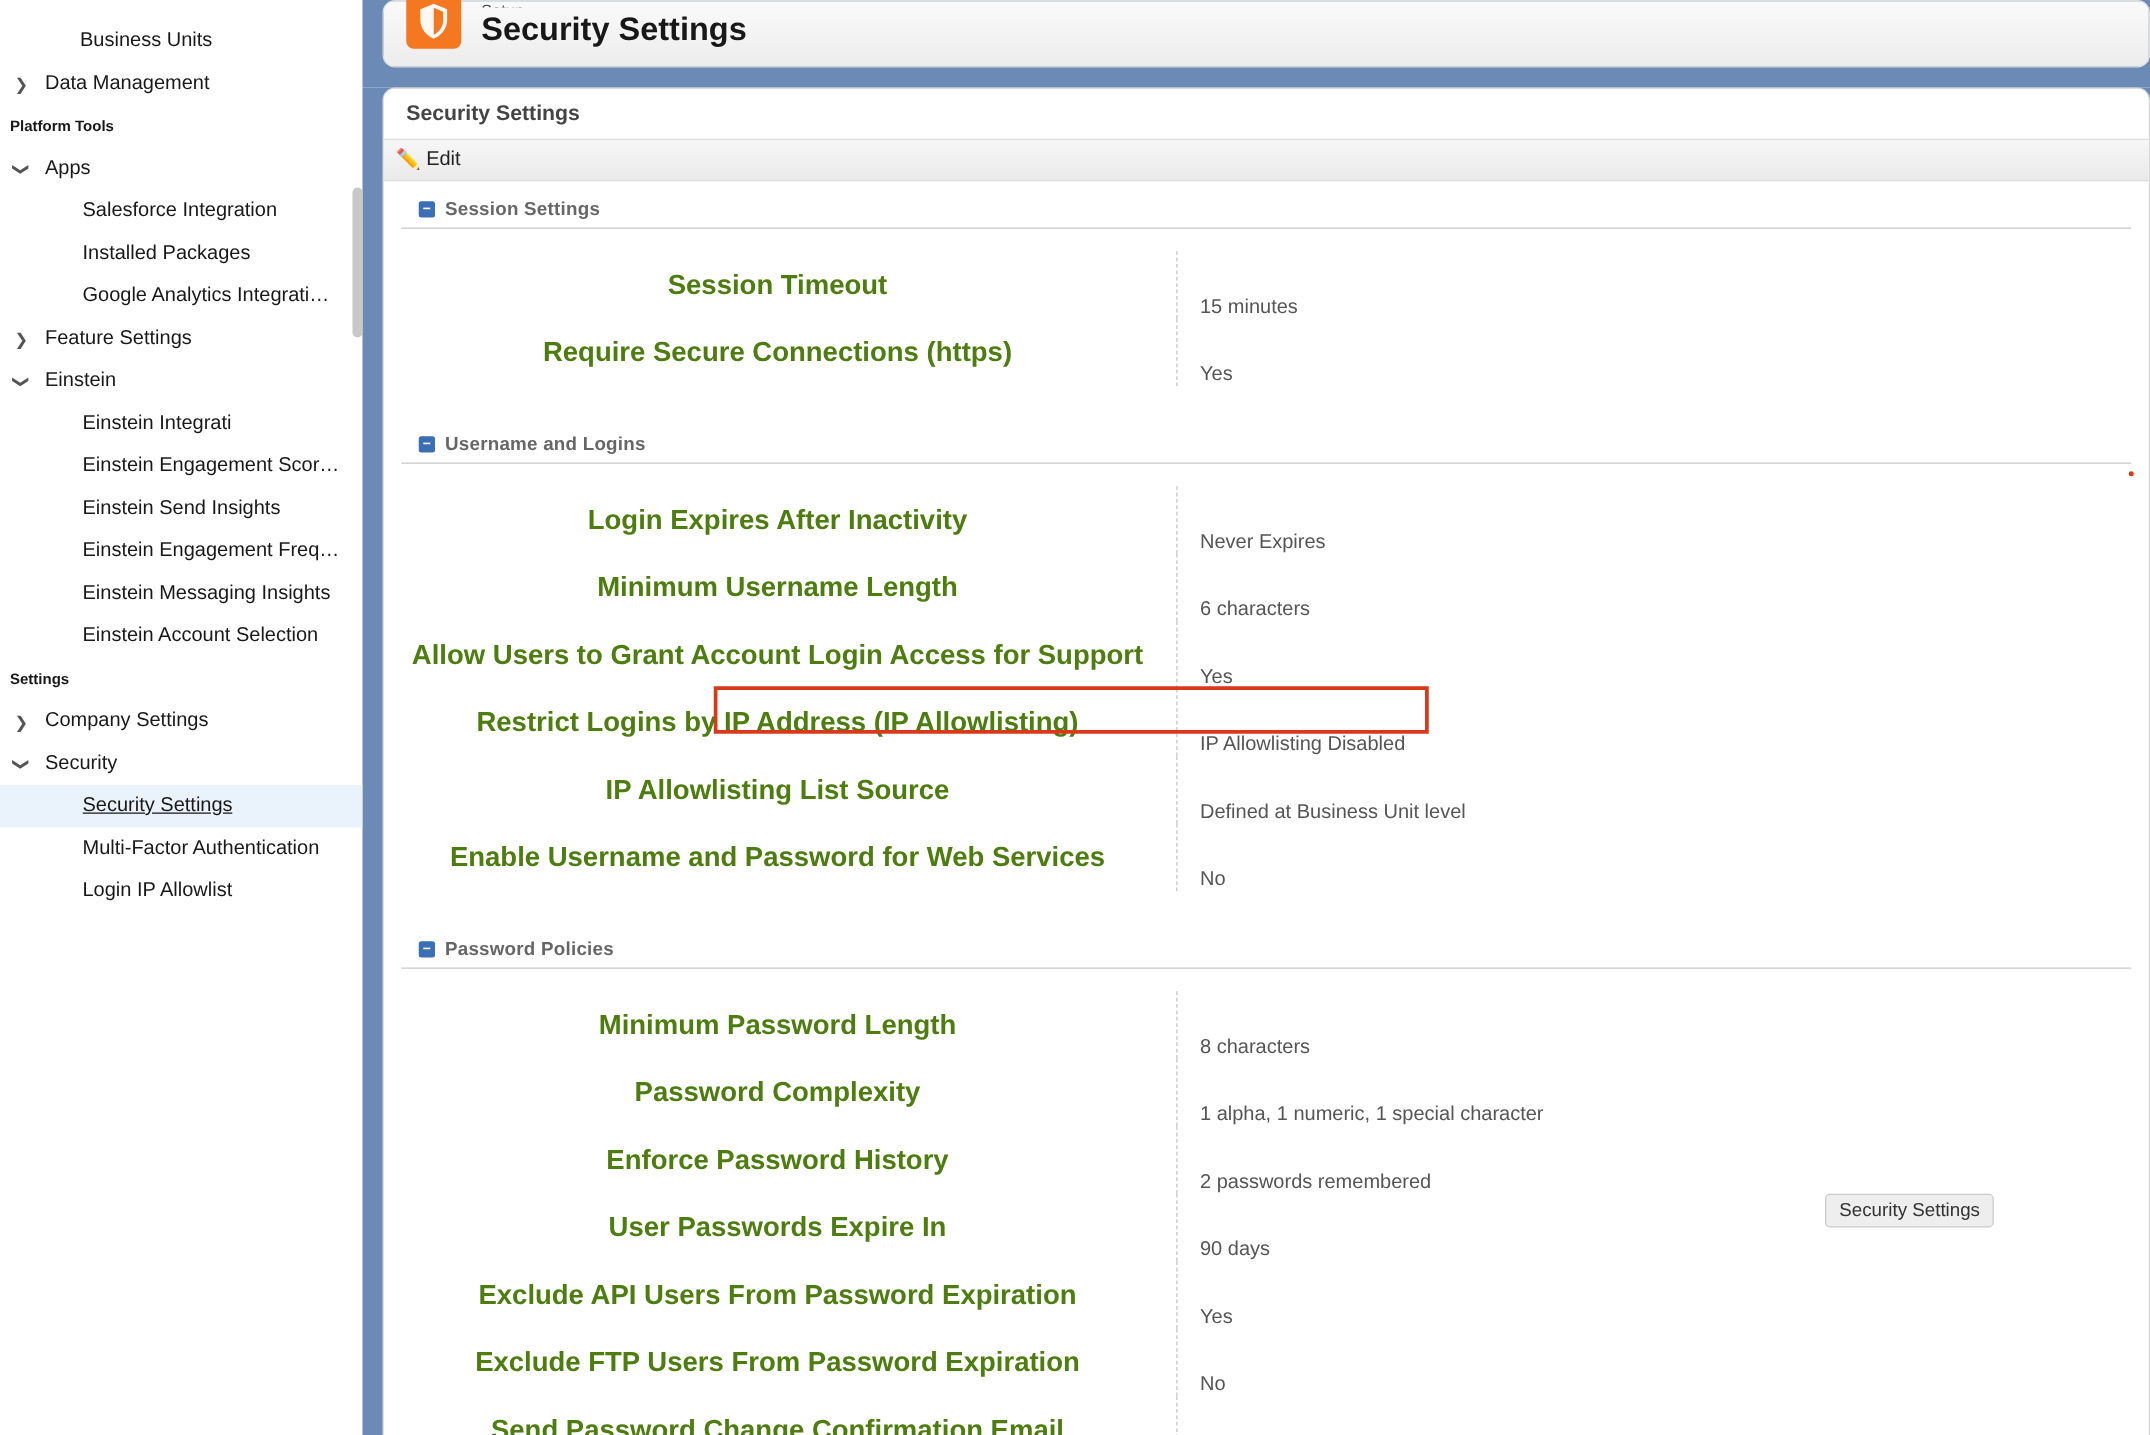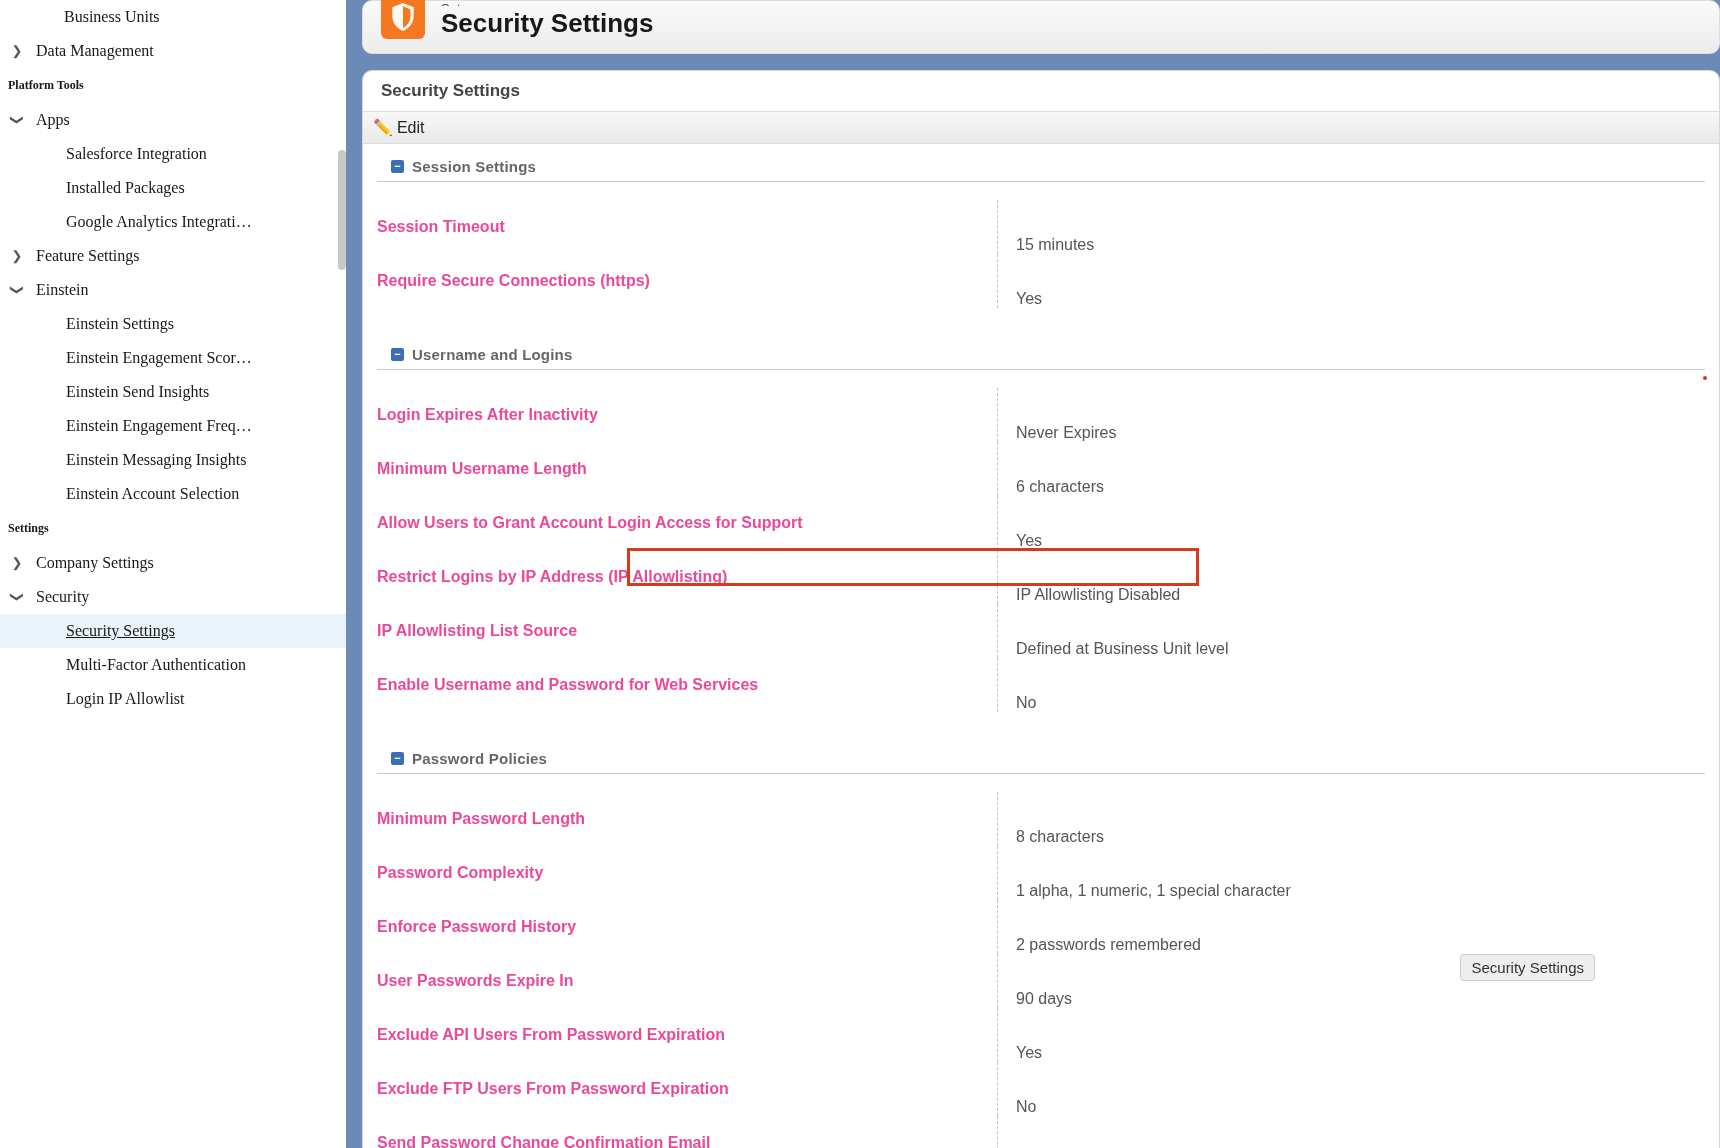--- a/index.html
+++ b/index.html
@@ -1,18 +1,18 @@
 <!DOCTYPE html>
 <html><head>
 <meta charset="utf-8">
 <style>
 * { box-sizing: border-box; margin: 0; padding: 0; }
 body { font-family: -apple-system, BlinkMacSystemFont, "Segoe UI", Arial, sans-serif; background: #fff; color: #222; overflow: hidden; }
 .app { display: flex; width: 1720px; height: 1148px; }
-.sidebar { width: 346px; flex-shrink: 0; padding-top: 0; overflow-y: auto; position: relative; font-family: Liberation Serif, serif; }
+.sidebar { width: 290px; flex-shrink: 0; padding-top: 16px; overflow-y: auto; position: relative; }
 .sidebar-scroll { position: absolute; right: 0; top: 0; width: 8px; height: 260px; }
 .sidebar-scroll-thumb { background: #c8c8c8; border-radius: 4px; width: 8px; height: 120px; position: absolute; top: 150px; }
 .section-head { font-size: 12px; font-weight: 700; color: #181818; padding: 10px 8px 10px 8px; }
 .nav-item { display: flex; align-items: center; font-size: 16px; color: #181818; padding: 8px 8px 8px 8px; cursor: pointer; white-space: nowrap; overflow: hidden; text-overflow: ellipsis; }
 .nav-item.top { padding-left: 36px; }
 .nav-item.sub { padding-left: 66px; }
 .nav-item.active { background: #eaf3fb; font-weight: 400; text-decoration: underline; }
 .nav-arrow { width: 18px; display: inline-flex; align-items: center; justify-content: center; margin-right: 10px; color: #555; font-size: 13px; }
 .nav-arrow.blank { width: 18px; margin-right: 10px; }
 .nav-label { overflow: hidden; text-overflow: ellipsis; }
@@ -28,21 +28,21 @@
 .content-card { background: #fff; border: 1px solid #d7d7d7; border-radius: 10px 10px 0 0; height: 100%; overflow: hidden; }
 .card-title { font-size: 17px; font-weight: 700; color: #444; padding: 10px 18px; }
 .edit-bar { background: linear-gradient(#f7f7f7,#e9e9e9); border-top: 1px solid #dcdcdc; border-bottom: 1px solid #dcdcdc; padding: 6px 10px; display: flex; align-items: center; gap: 4px; }
 .edit-icon { font-size: 16px; }
 .edit-link { font-size: 16px; color: #222; cursor: pointer; }
 .section-header { display: flex; align-items: center; gap: 8px; padding: 10px 14px 6px 14px; border-bottom: 1px solid #c9c9c9; margin: 4px 14px 0 14px; }
 .collapse-icon { width: 13px; height: 13px; background: #3b6fb5; border-radius: 2px; display: inline-flex; align-items: center; justify-content: center; color: #fff; font-size: 11px; font-weight: 700; line-height: 1; }
 .section-title { font-size: 15px; font-weight: 700; color: #666; letter-spacing: .2px; }
 .kv-table { padding: 18px 14px 24px 14px; }
 .kv-row { display: flex; align-items: center; min-height: 34px; position: relative; }
-.kv-label { width: 620px; text-align: left; font-size: 16px; font-weight: 700; color: #ec4899; padding-right: 18px; }
+.kv-label { width: 620px; text-align: center; font-size: 22px; font-weight: 700; color: #4d7c0f; padding-right: 18px; }
 .kv-sep { width: 1px; border-left: 1px dashed #c3c3c3; align-self: stretch; }
 .kv-value { padding-left: 18px; font-size: 16px; color: #555; flex: 1; margin-top: 36px; }
 .highlight-box { position: absolute; border: 3px solid #d73a1b; pointer-events: none; }
 .tooltip-badge { position: absolute; background: #eee; border: 1px solid #ccc; border-radius: 4px; padding: 4px 10px; font-size: 15px; color: #333; }
 .red-dot { position: absolute; width: 4px; height: 4px; background: #d73a1b; border-radius: 2px; }
 </style>
 </head>
 <body>
 
 <div class="app">
@@ -80,21 +80,21 @@
     <div class="nav-item top" style="padding-left:8px">
       <span class="nav-arrow">❯</span>
       <span class="nav-label">Feature Settings</span>
     </div>
 
     <div class="nav-item top" style="padding-left:8px">
       <span class="nav-arrow" style="transform:rotate(90deg)">❯</span>
       <span class="nav-label">Einstein</span>
     </div>
     <div class="nav-item sub">
-        <span class="nav-label">Einstein Settings</span>
+        <span class="nav-label">Einstein Integrati</span>
       </div>
     <div class="nav-item sub">
         <span class="nav-label">Einstein Engagement Scor…</span>
       </div>
     <div class="nav-item sub">
         <span class="nav-label">Einstein Send Insights</span>
       </div>
     <div class="nav-item sub">
         <span class="nav-label">Einstein Engagement Freq…</span>
       </div>

